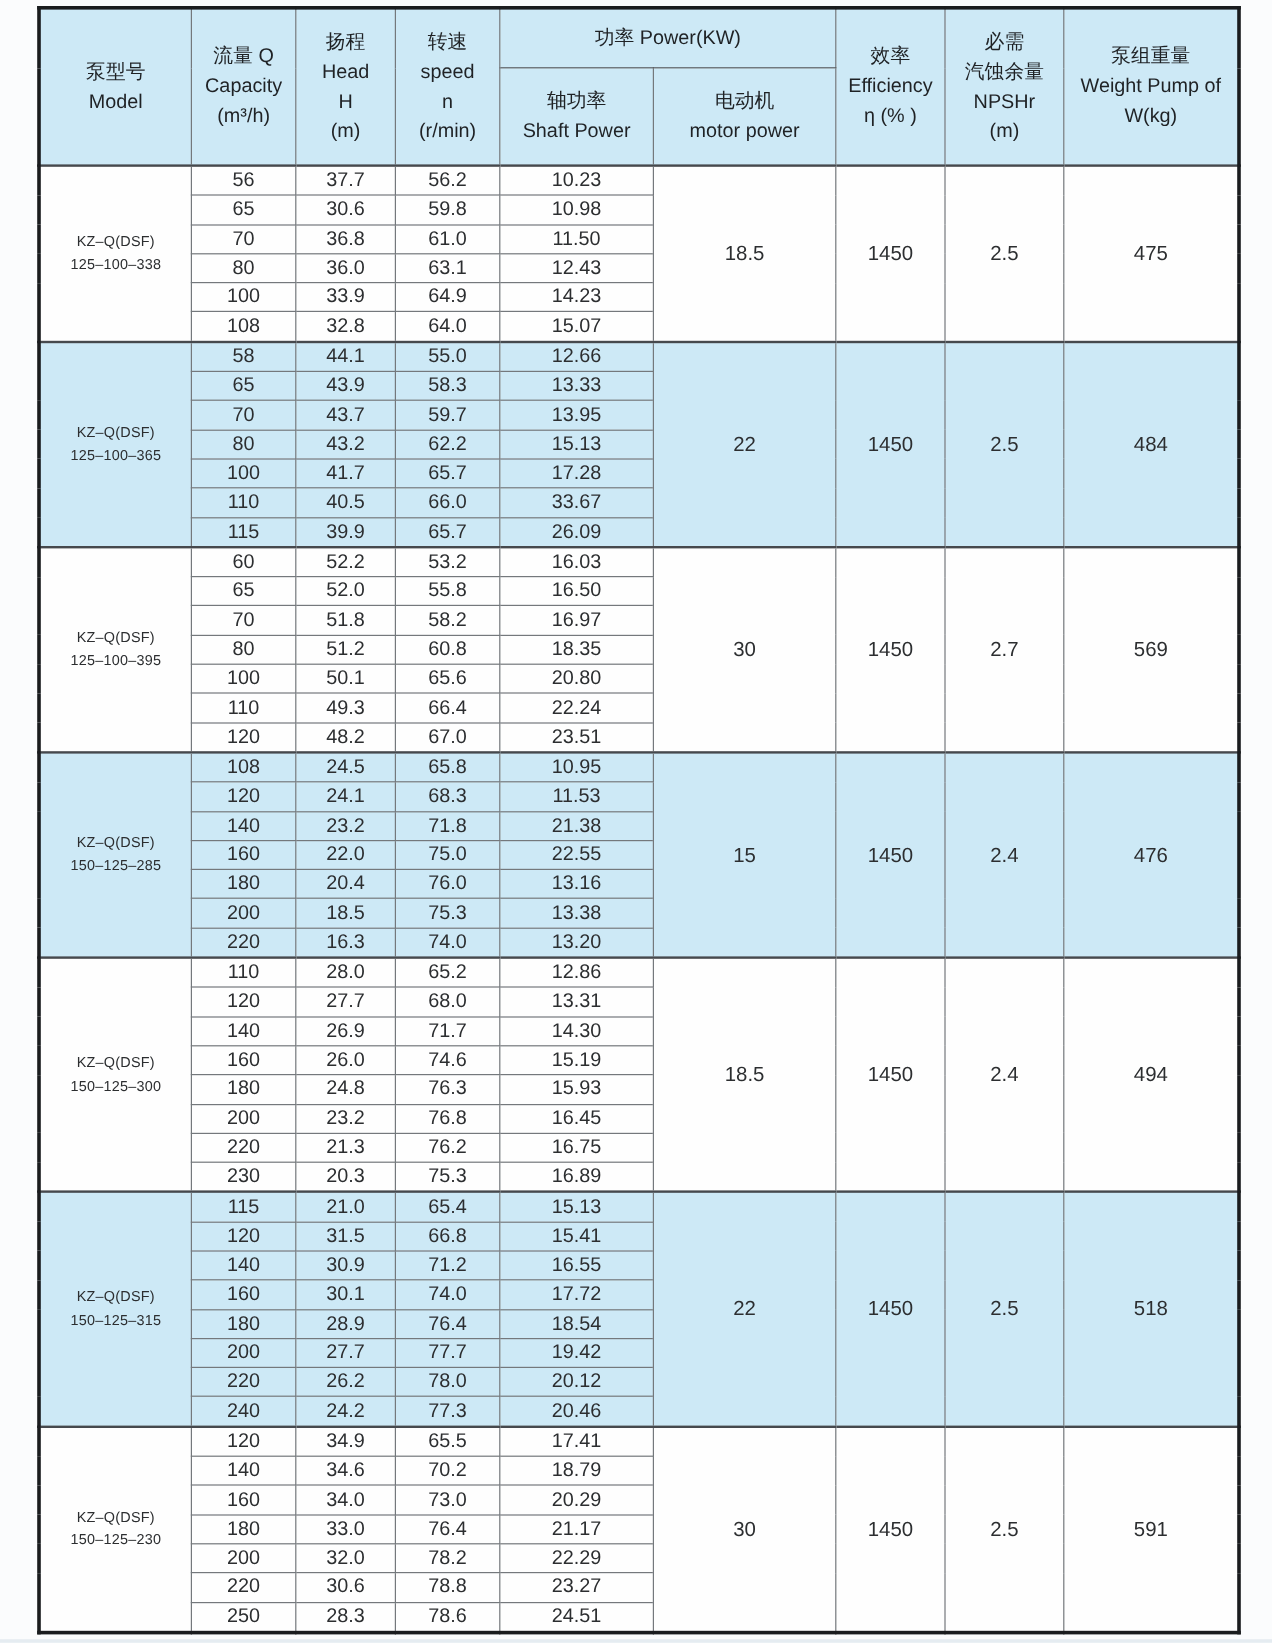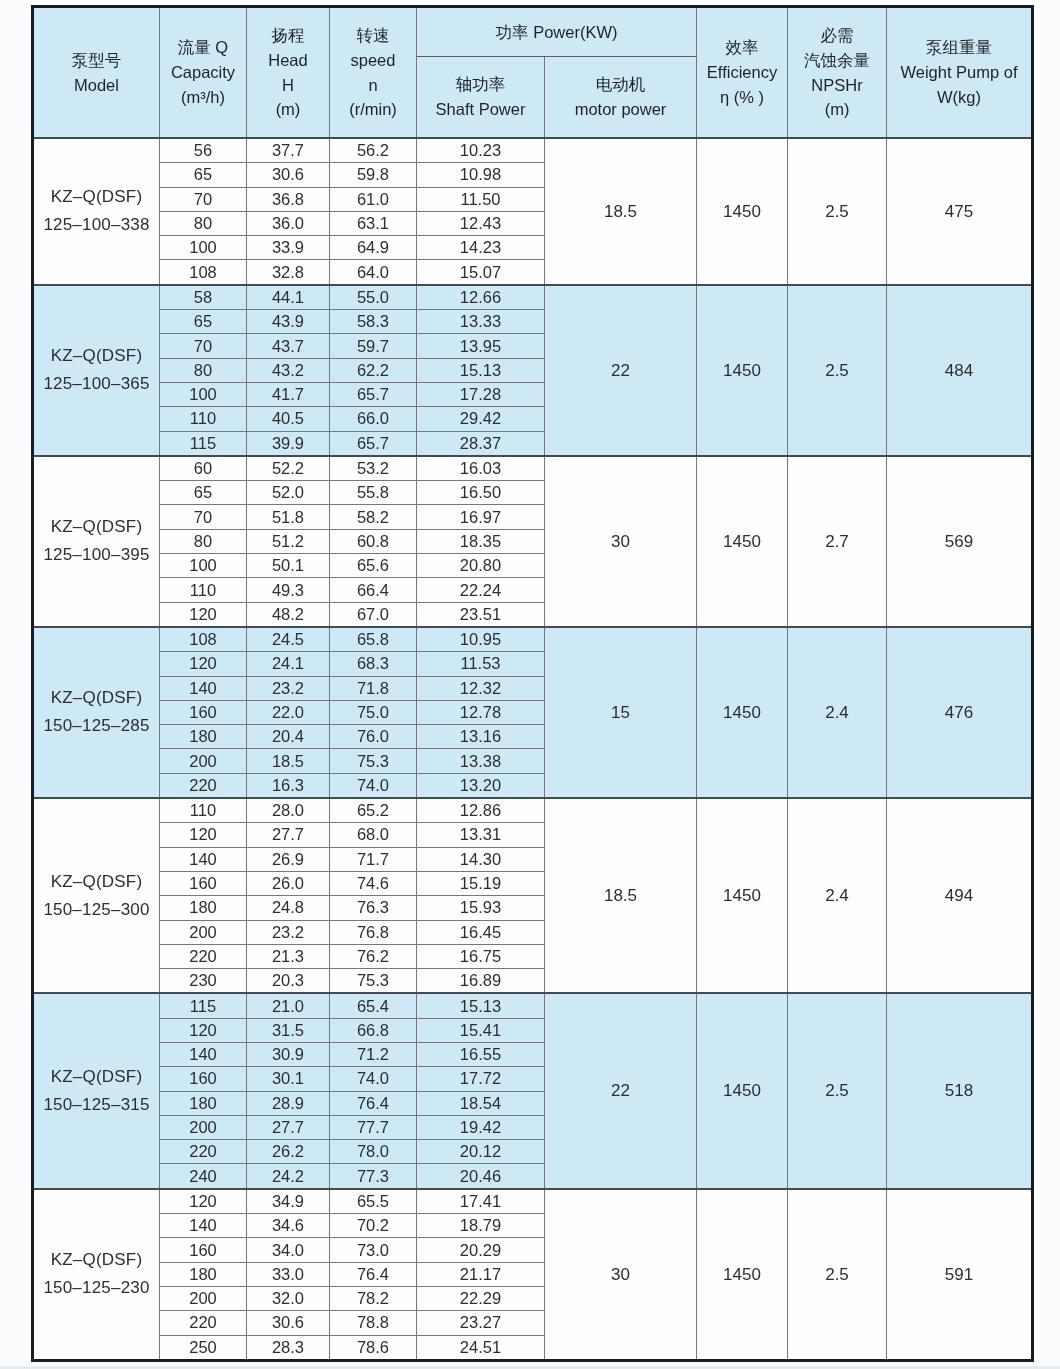--- a/index.html
+++ b/index.html
@@ -42,21 +42,21 @@
   thead tr.tier-sub th { height: 72px; text-align: center; }
   thead tr.tier-top th { border-bottom-color: #5a5e62; }
   tbody td {
     height: 23.3px;
     font-size: 16.5px;
     line-height: 1.15;
     color: #2c2e30;
     background: #fefefe;
   }
   tbody td.model-cell {
-    font-size: 17px;
+    font-size: 12px;
     line-height: 1.65;
     letter-spacing: 0.2px;
   }
   tbody tr.hl td { background: #cde9f6; }
   tbody tr.block-start td { border-top: 2px solid #46494d; }
   tbody td.merged-cell { font-size: 17px; }
   .bottom-strip {
     position: absolute;
     left: 0;
     bottom: 0;
@@ -191,27 +191,27 @@
         <tr class="hl">
           <td>100</td>
           <td>41.7</td>
           <td>65.7</td>
           <td>17.28</td>
         </tr>
         <tr class="hl">
           <td>110</td>
           <td>40.5</td>
           <td>66.0</td>
-          <td>29.42</td>
+          <td>33.67</td>
         </tr>
         <tr class="hl">
           <td>115</td>
           <td>39.9</td>
           <td>65.7</td>
-          <td>28.37</td>
+          <td>26.09</td>
         </tr>
         <tr class="block-start">
           <td rowspan="7" class="model-cell">KZ–Q(DSF)
 125–100–395</td>
           <td>60</td>
           <td>52.2</td>
           <td>53.2</td>
           <td>16.03</td>
           <td rowspan="7" class="merged-cell">30</td>
           <td rowspan="7" class="merged-cell">1450</td>
@@ -269,27 +269,27 @@
         <tr class="hl">
           <td>120</td>
           <td>24.1</td>
           <td>68.3</td>
           <td>11.53</td>
         </tr>
         <tr class="hl">
           <td>140</td>
           <td>23.2</td>
           <td>71.8</td>
-          <td>12.32</td>
+          <td>21.38</td>
         </tr>
         <tr class="hl">
           <td>160</td>
           <td>22.0</td>
           <td>75.0</td>
-          <td>12.78</td>
+          <td>22.55</td>
         </tr>
         <tr class="hl">
           <td>180</td>
           <td>20.4</td>
           <td>76.0</td>
           <td>13.16</td>
         </tr>
         <tr class="hl">
           <td>200</td>
           <td>18.5</td>

